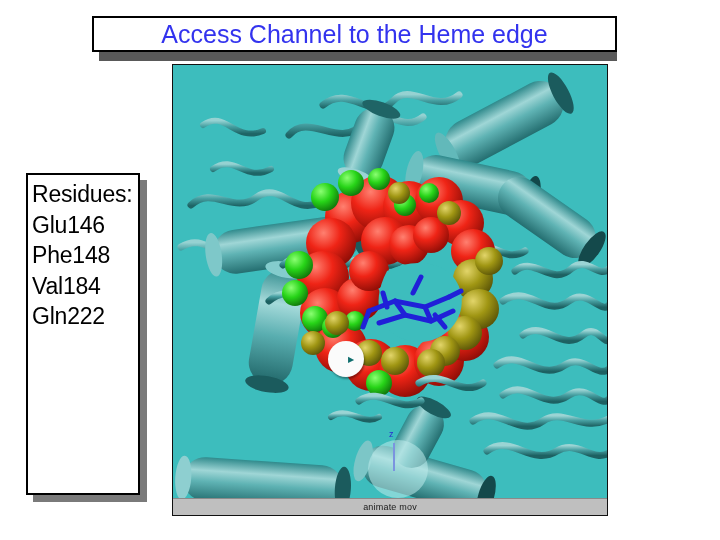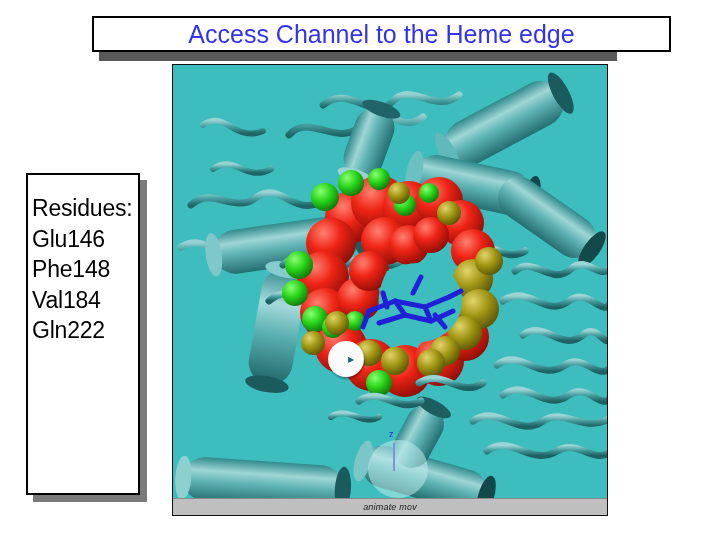--- a/index.html
+++ b/index.html
@@ -18,21 +18,21 @@
   
   .title-shadow {
     position: absolute;
     left: 99px; top: 23px;
     width: 518px; height: 38px;
     background: #595959;
   }
   .title-box {
     position: absolute;
     left: 92px; top: 16px;
-    width: 579px; height: 36px;
+    width: 525px; height: 36px;
     background: #ffffff;
     border: 2px solid #000000;
     display: flex;
     align-items: center;
     justify-content: center;
     box-sizing: border-box;
   }
   .title-text {
     color: #3333ee;
     font-size: 25px;
@@ -49,21 +49,21 @@
     width: 114px; height: 322px;
     background: #7a7a7a;
   }
   .residues-box {
     position: absolute;
     left: 26px; top: 173px;
     width: 114px; height: 322px;
     background: #ffffff;
     border: 2px solid #000000;
     box-sizing: border-box;
-    padding: 18px 0 0 4px;
+    padding: 4px 0 0 4px;
     overflow: hidden;
   }
   .residues-line {
     color: #000000;
     font-size: 23px;
     line-height: 30.5px;
     white-space: nowrap;
     letter-spacing: -0.2px;
   }
 
@@ -94,21 +94,20 @@
     border-top: 1px solid #8a8a8a;
     display: flex;
     align-items: center;
     justify-content: center;
     box-sizing: border-box;
   }
   .status-text {
     font-size: 9px;
     color: #1a1a1a;
     letter-spacing: 0.2px;
-    font-style: italic;
   }
 
   
   .svg-layer {
     position: absolute;
     left: 0; top: 0;
     width: 436px; height: 435px;
   }
 
   

